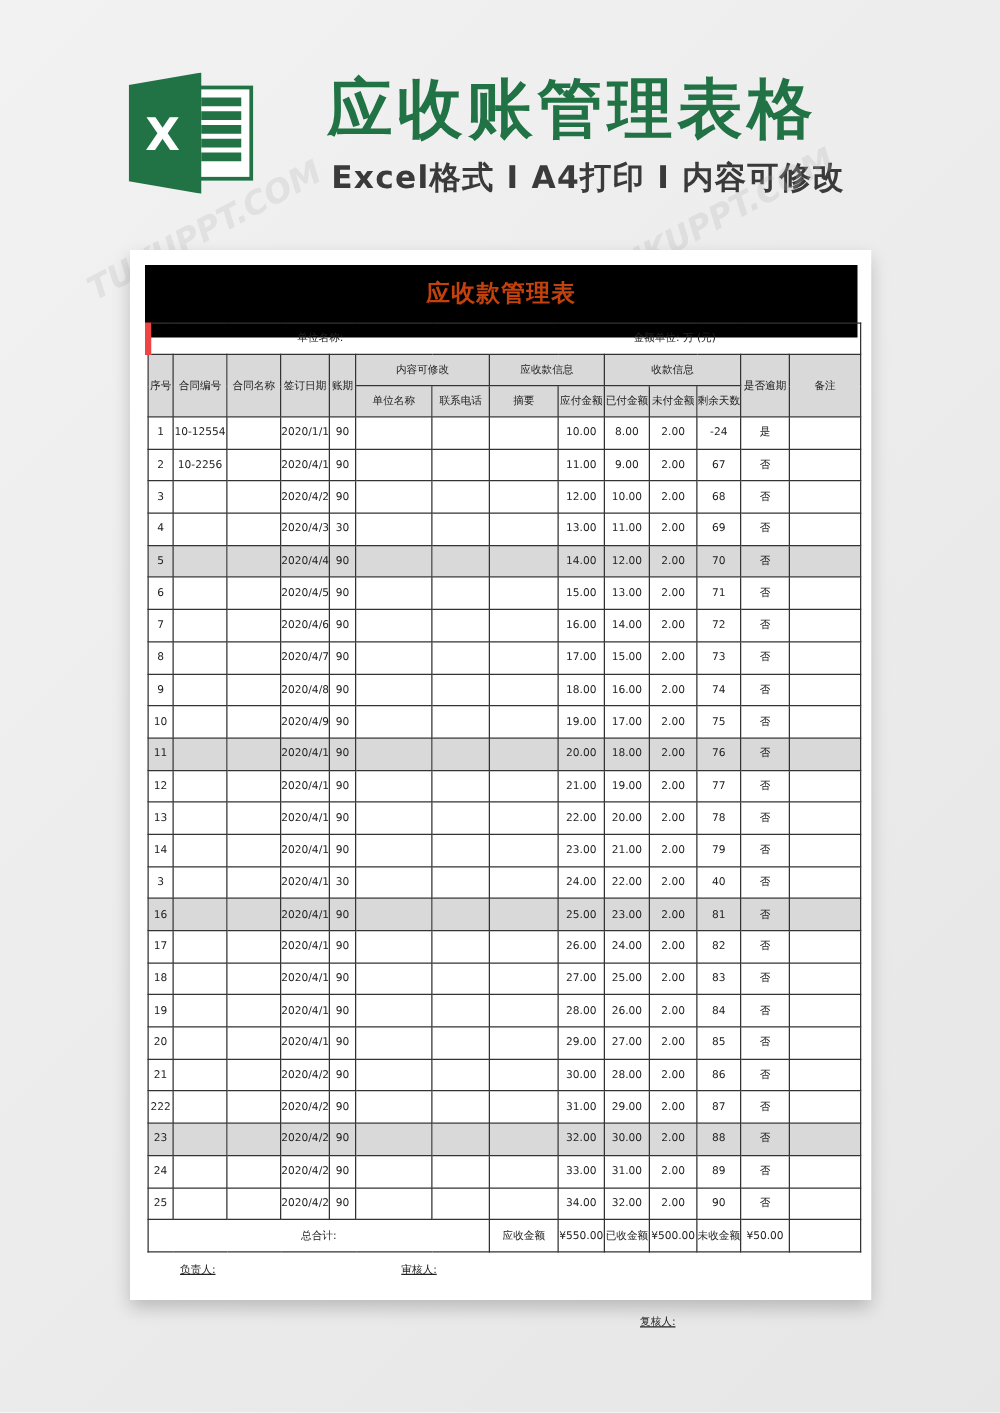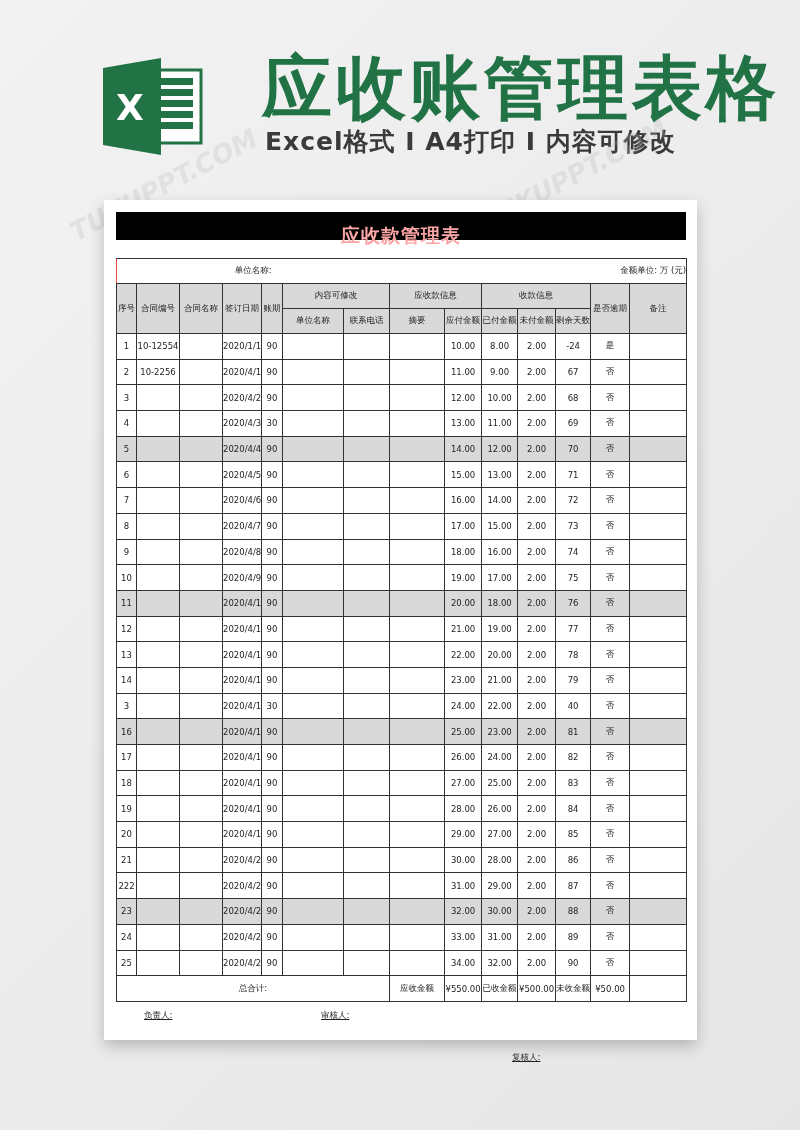--- a/index.html
+++ b/index.html
@@ -4,47 +4,47 @@
 <style>
   html, body { margin:0; padding:0; }
   body {
     width:800px; height:1130px; position:relative; overflow:hidden;
     background: linear-gradient(135deg, #f2f2f2 0%, #ececec 50%, #e6e6e6 100%);
     font-family: "DejaVu Sans", "Liberation Sans", sans-serif;
   }
   .banner { position:absolute; left:0; top:0; width:800px; height:200px; }
   .xl-logo { position:absolute; left:103px; top:58px; width:100px; height:97px; }
   .banner-title {
-    position:absolute; left:262px; top:48px; font-size:70px; font-weight:bold;
+    position:absolute; left:262px; top:48px; font-size:52px; font-weight:bold;
     color:#217346; letter-spacing:4px; white-space:nowrap; line-height:80px;
   }
   .banner-sub {
     position:absolute; left:265px; top:124px; font-size:25px; font-weight:bold;
     color:#3a3a3a; white-space:nowrap; line-height:36px; letter-spacing:1px;
   }
   .paper {
     position:absolute; left:104px; top:200px; width:593px; height:840px;
     background:#fff; box-shadow:0 6px 14px rgba(0,0,0,0.22);
   }
   .sheet-title {
-    position:absolute; left:116px; top:212px; width:570px; height:28px;
-    background:#000; color:#fca5a5; font-size:19px; font-weight:bold;
+    position:absolute; left:116px; top:212px; width:570px; height:58px;
+    background:#000; color:#c2410c; font-size:19px; font-weight:bold;
     text-align:center; line-height:46px; letter-spacing:1px;
   }
   table.grid {
     position:absolute; left:116px; top:258px; width:570px;
     border-collapse:collapse; table-layout:fixed;
     font-family: "DejaVu Sans", "Liberation Sans", sans-serif;
     font-size:8.5px; color:#222;
   }
   table.grid td {
     border:1px solid #333; padding:0; text-align:center; vertical-align:middle;
     overflow:hidden; white-space:nowrap;
   }
-  table.grid tr.unit-row td { height:24px; border-left:1px solid #ef4444; }
+  table.grid tr.unit-row td { height:24px; border-left:5px solid #ef4444; }
   table.grid tr.h1 td, table.grid tr.h2 td { background:#d9d9d9; height:24px; }
   table.grid tr.data td { height:24.7px; }
   table.grid tr.data.shade td { background:#d9d9d9; }
   table.grid tr.total td { height:25px; }
   .sign {
     position:absolute; top:1010px; font-size:8.5px; color:#222; white-space:nowrap;text-decoration:underline;
   }
   .wm {
     position:absolute; color:rgba(180,180,180,0.25); font-size:26px; font-style:italic;
     transform:rotate(-28deg); white-space:nowrap; pointer-events:none; font-weight:bold;
@@ -92,21 +92,21 @@
       <col style="width:38px">
       <col style="width:35px">
     <col style="width:39px">
       <col style="width:57px">
   </colgroup>
   <tbody>
       <tr class="unit-row">
     <td colspan="7" style="border-right:none;">
       <span>单位名称:</span>
     </td>
-    <td colspan="7" style="border-left:none;text-align:right;">
+    <td colspan="7" style="border-left:none;">
       <span>金额单位: 万 (元)</span>
     </td>
   </tr>
   <tr class="h1">
     <td rowspan="2">序号</td>
     <td rowspan="2">合同编号</td>
     <td rowspan="2">合同名称</td>
     <td rowspan="2">签订日期</td>
     <td rowspan="2">账期</td>
     <td colspan="2">内容可修改</td>

